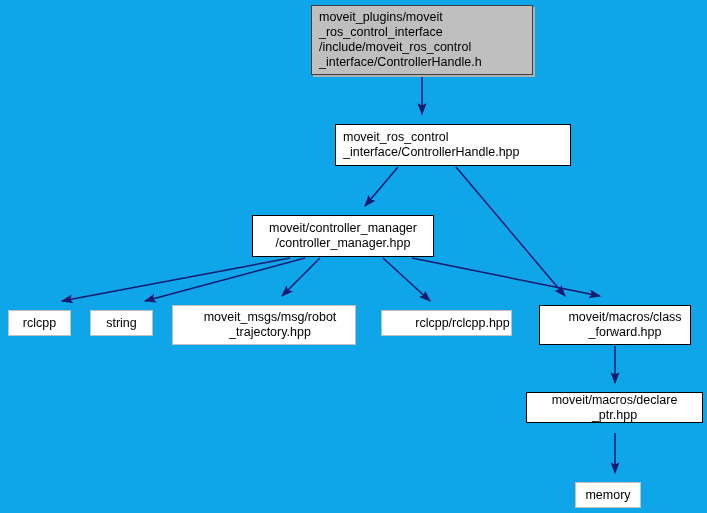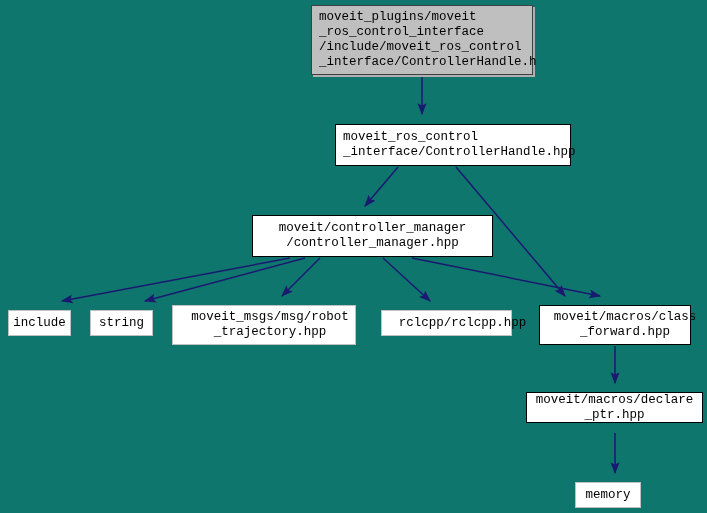--- a/index.html
+++ b/index.html
@@ -4,22 +4,22 @@
 <style>
   html, body {
     margin: 0;
     padding: 0;
     background: #ffffff;
   }
   #canvas {
     position: relative;
     width: 707px;
     height: 513px;
-    background: #0f766e;
-    font-family: Liberation Mono, monospace;
+    background: #0ea5e9;
+    font-family: Liberation Sans, sans-serif;
     overflow: hidden;
   }
   svg.edges {
     position: absolute;
     left: 0;
     top: 0;
     width: 707px;
     height: 513px;
     pointer-events: none;
   }
@@ -78,23 +78,23 @@
       </g>
   </svg>
 
   <div id="node-layer">
       <div class="node current leftalign" style="left: 311px; top: 5px; width: 222px; height: 70px;">moveit_plugins/moveit
 _ros_control_interface
 /include/moveit_ros_control
 _interface/ControllerHandle.h</div>
       <div class="node strong leftalign" style="left: 305px; top: 124px; width: 236px; height: 42px; margin-left: 30px;">moveit_ros_control
 _interface/ControllerHandle.hpp</div>
-      <div class="node strong" style="left: 252px; top: 215px; width: 241px; height: 42px;">moveit/controller_manager
+      <div class="node strong" style="left: 252px; top: 215px; width: 182px; height: 42px;">moveit/controller_manager
 /controller_manager.hpp</div>
-      <div class="node" style="left: 8px; top: 310px; width: 63px; height: 26px;">include</div>
+      <div class="node" style="left: 8px; top: 310px; width: 63px; height: 26px;">rclcpp</div>
       <div class="node" style="left: 90px; top: 310px; width: 63px; height: 26px;">string</div>
       <div class="node" style="left: 172px; top: 305px; width: 184px; height: 40px; padding-left: 12px;">moveit_msgs/msg/robot
 _trajectory.hpp</div>
       <div class="node" style="left: 381px; top: 310px; width: 131px; height: 26px; padding-left: 32px;">rclcpp/rclcpp.hpp</div>
       <div class="node strong" style="left: 539px; top: 305px; width: 152px; height: 40px; padding-left: 20px;">moveit/macros/class
 _forward.hpp</div>
       <div class="node strong" style="left: 526px; top: 392px; width: 177px; height: 31px;">moveit/macros/declare
 _ptr.hpp</div>
       <div class="node" style="left: 575px; top: 482px; width: 66px; height: 26px;">memory</div>
     </div>

